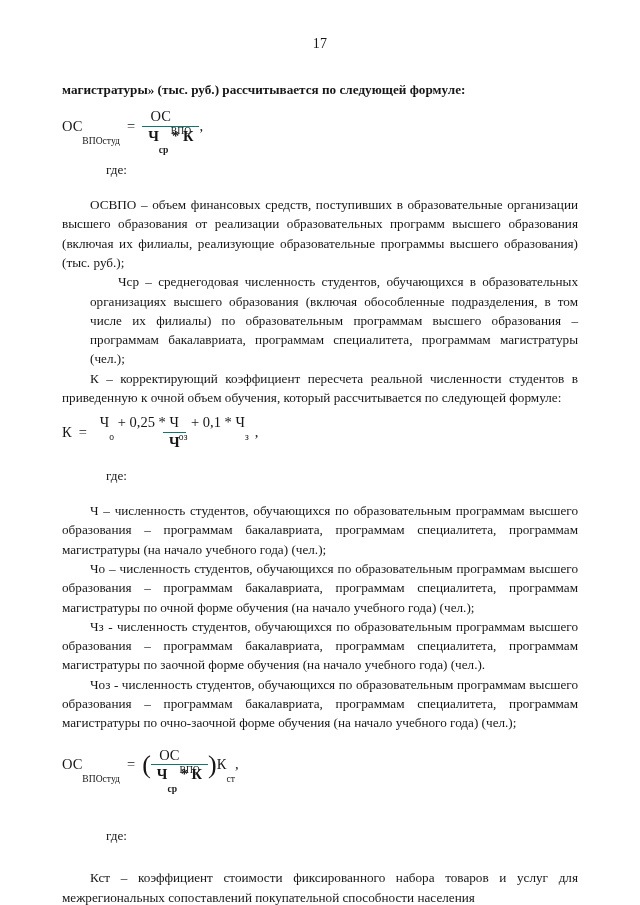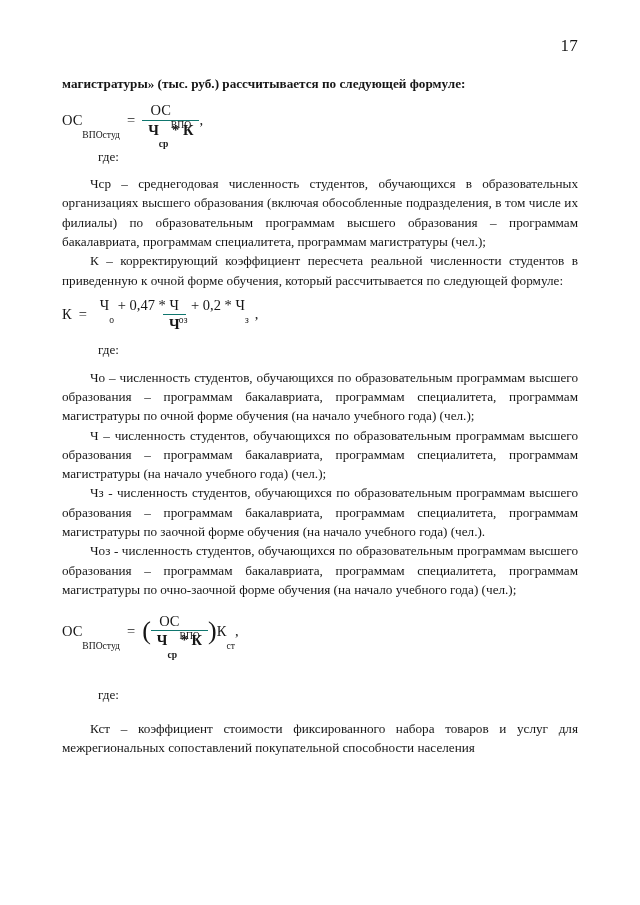--- a/index.html
+++ b/index.html
@@ -15,23 +15,23 @@
     -webkit-font-smoothing: antialiased;
   }
   .page {
     position: relative;
     width: 640px;
     height: 905px;
     box-sizing: border-box;
     padding: 36px 62px 24px 62px;
   }
   .page-number {
-    text-align: right;
-    font-size: 17px;
-    margin: 0 0 18px 0;
+    text-align: center;
+    font-size: 14px;
+    margin: 0 0 28px 0;
     letter-spacing: 0.2px;
   }
   p.para {
     margin: 0 0 0 0;
     font-size: 13.2px;
     line-height: 19.3px;
     text-align: justify;
     text-justify: inter-word;
     hyphens: none;
   }
@@ -39,21 +39,21 @@
     text-indent: 28px;
   }
   p.noindent {
     text-indent: 0;
     font-weight: bold;
   }
   .gde {
     text-indent: 28px;
     font-size: 13.2px;
     line-height: 19.3px;
-    margin: 8px;
+    margin: 16px;
   }
   
   .formula {
     display: flex;
     justify-content: flex-start;
     align-items: center;
     font-size: 14px;
     line-height: 1;
   }
   .f1 { margin: 9px 0 9px 0; }
@@ -127,43 +127,44 @@
       </span>
       <span class="den">
         <span>Ч</span><span class="sub">ср</span>&nbsp;<span>* К</span>
       </span>
     </span>
     <span class="tail">,</span>
   </div>
 
   <p class="gde">где:</p>
 
-  <p class="para indent" style="text-align: justify;">Чср – среднегодовая численность студентов, обучающихся в образовательных организациях высшего образования (включая обособленные подразделения, в том числе их филиалы) по образовательным программам высшего образования – программам бакалавриата, программам специалитета, программам магистратуры (чел.);</p>
-  <p class="para indent">К – корректирующий коэффициент пересчета реальной численности студентов в приведенную к очной форме обучения, который рассчитывается по следующей формуле:</p>
+  <p class="para indent">ОСВПО – объем финансовых средств, поступивших в образовательные организации высшего образования от реализации образовательных программ высшего образования (включая их филиалы, реализующие образовательные программы высшего образования) (тыс. руб.);</p>
+  <p class="para indent" style="text-align: justify; margin-left: 28px;">Чср – среднегодовая численность студентов, обучающихся в образовательных организациях высшего образования (включая обособленные подразделения, в том числе их филиалы) по образовательным программам высшего образования – программам бакалавриата, программам специалитета, программам магистратуры (чел.);</p>
+  <p class="para indent">К – корректирующий коэффициент пересчета реальной численности студентов в приведенную к очной объем обучения, который рассчитывается по следующей формуле:</p>
 
   <div class="formula f2">
     <span class="lhs">К</span>
     <span class="eq">=</span>
     <span class="frac">
       <span class="num">
         <span>Ч</span><span class="sub">о</span>
-        <span>+ 0,47 *</span>
+        <span>+ 0,25 *</span>
         <span>Ч</span><span class="sub">оз</span>
-        <span>+ 0,2 *</span>
+        <span>+ 0,1 *</span>
         <span>Ч</span><span class="sub">з</span>
       </span>
       <span class="den">Ч</span>
     </span>
     <span class="tail">,</span>
   </div>
 
   <p class="gde">где:</p>
 
+  <p class="para indent">Ч – численность студентов, обучающихся по образовательным программам высшего образования – программам бакалавриата, программам специалитета, программам магистратуры (на начало учебного года) (чел.);</p>
   <p class="para indent">Чо – численность студентов, обучающихся по образовательным программам высшего образования – программам бакалавриата, программам специалитета, программам магистратуры по очной форме обучения (на начало учебного года) (чел.);</p>
-  <p class="para indent">Ч – численность студентов, обучающихся по образовательным программам высшего образования – программам бакалавриата, программам специалитета, программам магистратуры (на начало учебного года) (чел.);</p>
   <p class="para indent">Чз - численность студентов, обучающихся по образовательным программам высшего образования – программам бакалавриата, программам специалитета, программам магистратуры по заочной форме обучения (на начало учебного года) (чел.).</p>
   <p class="para indent">Чоз - численность студентов, обучающихся по образовательным программам высшего образования – программам бакалавриата, программам специалитета, программам магистратуры по очно-заочной форме обучения (на начало учебного года) (чел.);</p>
 
   <div class="formula f3">
     <span class="lhs">
       <span>ОС</span><span class="sub">ВПОстуд</span>
     </span>
     <span class="eq">=</span>
     <span class="paren">(</span>
     <span class="frac">

